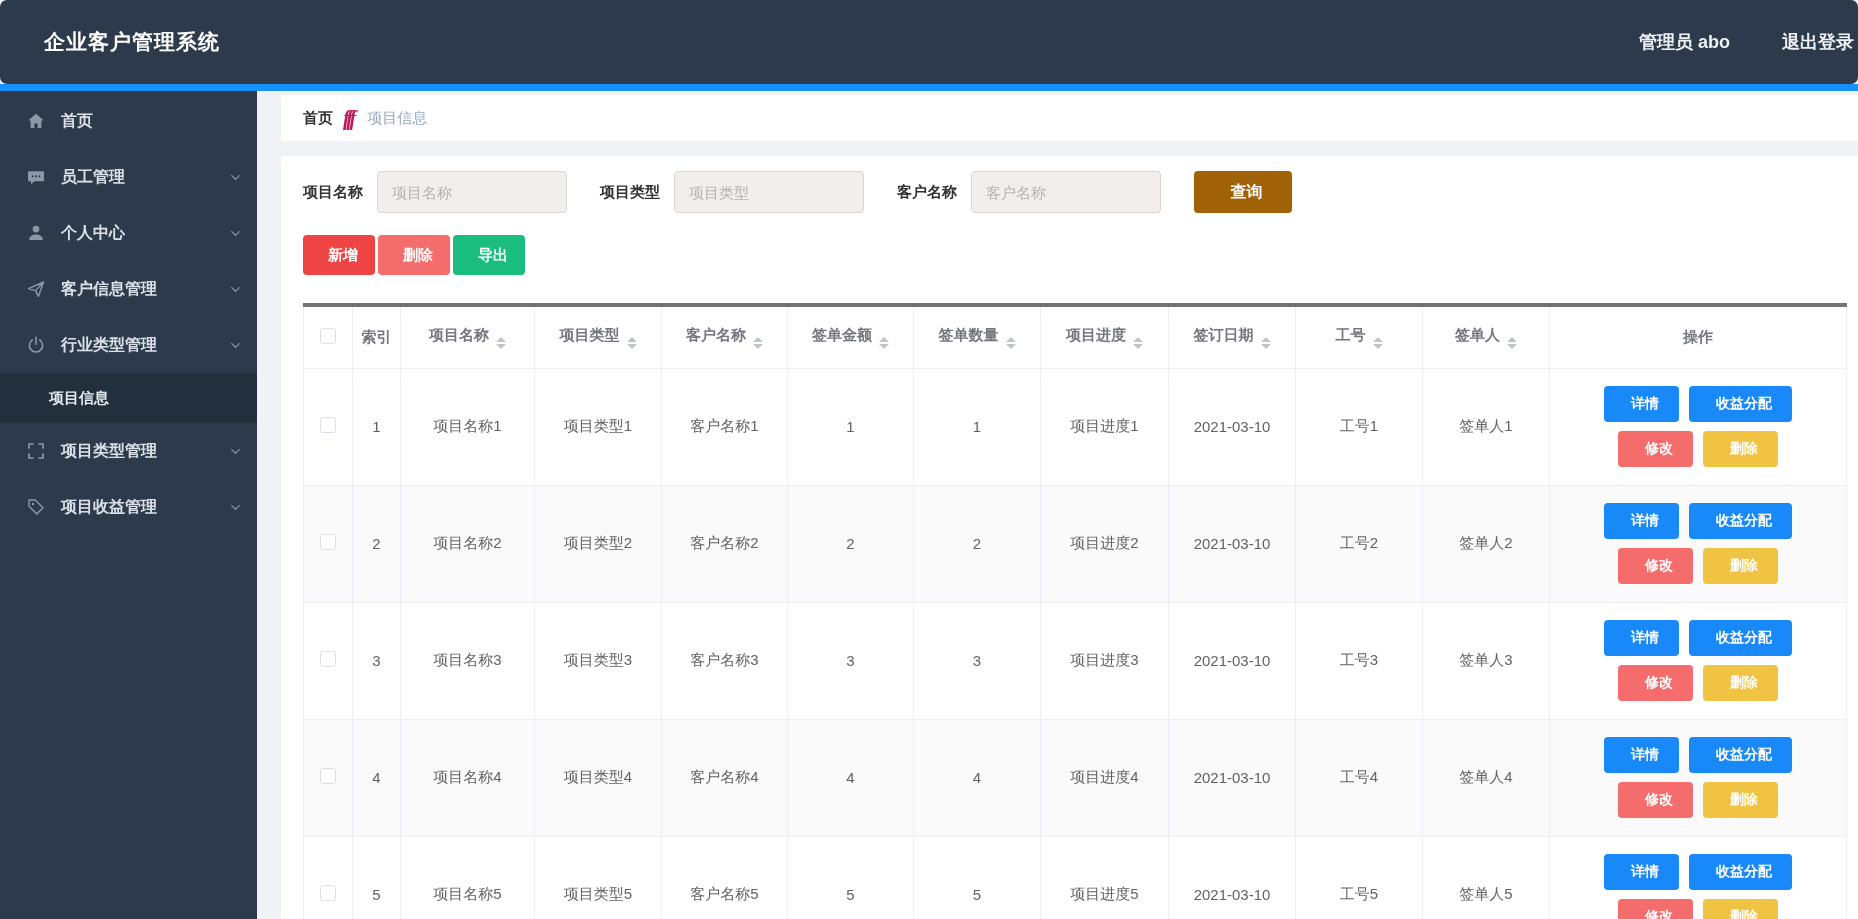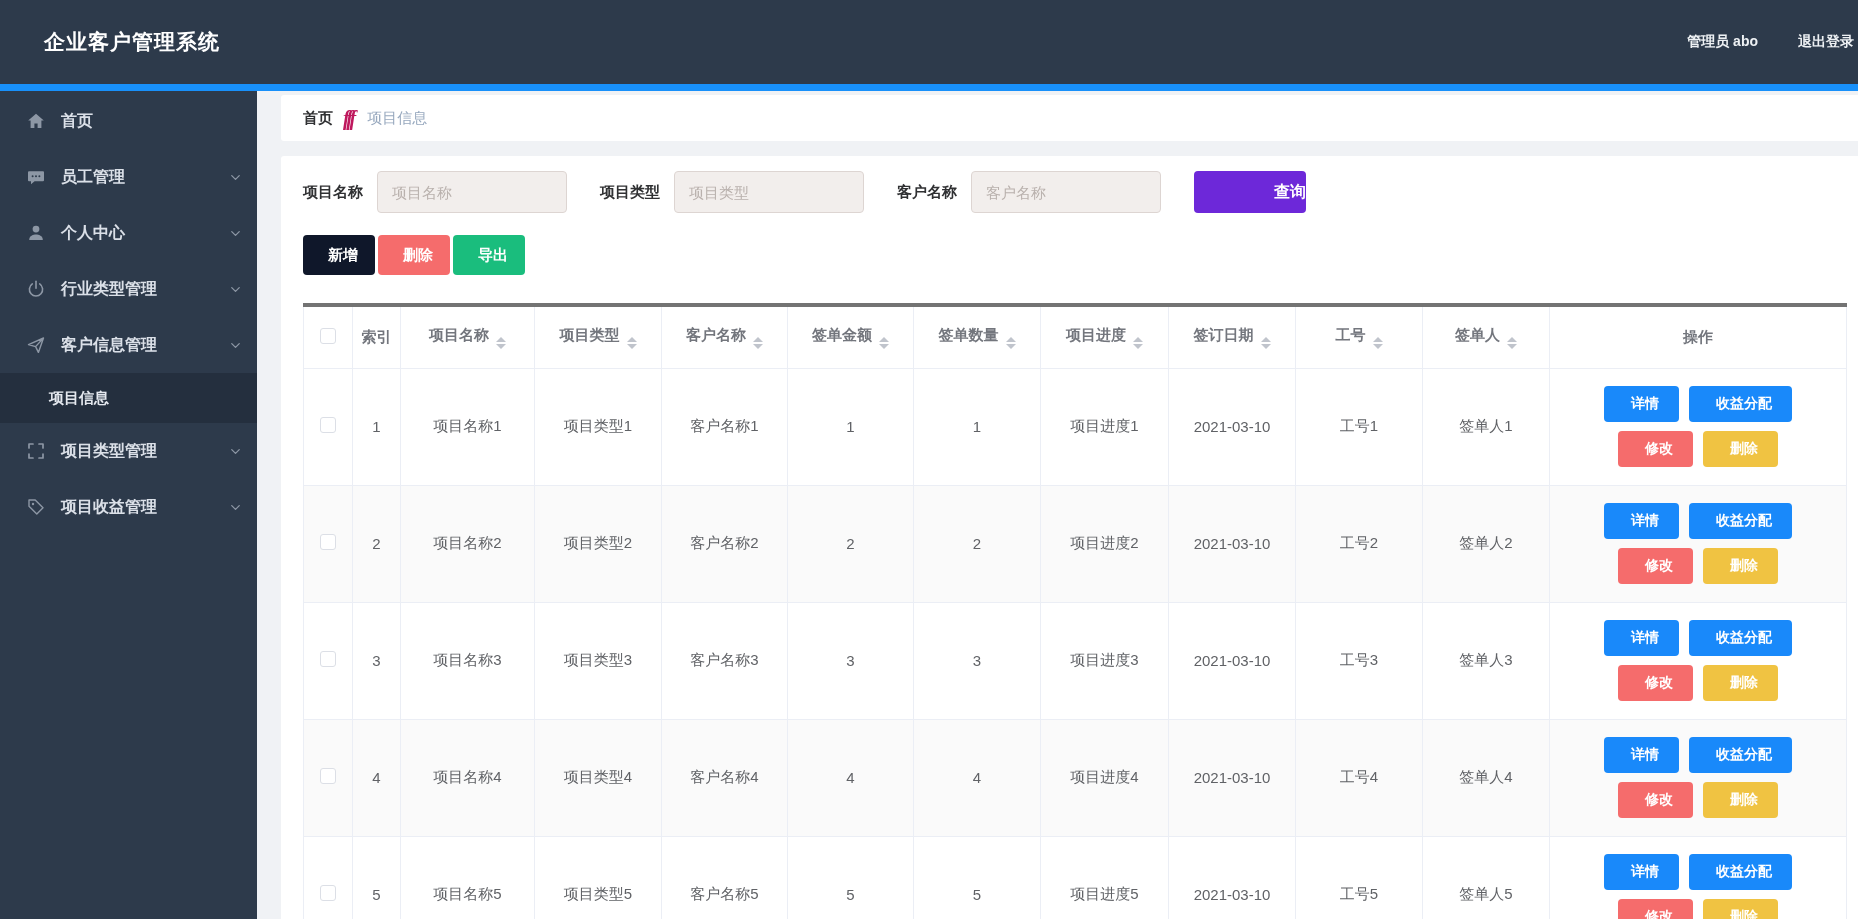--- a/index.html
+++ b/index.html
@@ -1,22 +1,22 @@
 <!DOCTYPE html>
 <html><head>
 <meta charset="utf-8">
 <style>
   * { margin:0; padding:0; box-sizing:border-box; }
   html,body { width:1858px; height:919px; overflow:hidden; }
   body { font-family:"Liberation Sans","DejaVu Sans",sans-serif; background:#f0f2f5; }
 
   
-  .topbar { height:84px; background:#2d3a4b; display:flex; align-items:center; justify-content:space-between; padding:0 4px 0 44px; }
+  .topbar { height:84px; background:#2d3a4b; display:flex; align-items:center; justify-content:space-between; padding:0 4px 0 44px;border-radius:7px; }
   .app-title { color:#ffffff; font-size:21px; font-weight:bold; letter-spacing:1px; white-space:nowrap; }
-  .topbar-right { display:flex; gap:40px; color:#eef1f4; font-size:14px; font-weight:bold; white-space:nowrap; }
+  .topbar-right { display:flex; gap:52px; color:#eef1f4; font-size:18px; font-weight:bold; white-space:nowrap; }
   .top-link { cursor:pointer; }
   .stripe { height:7px; background:#1890fa; }
 
   
   .layout { display:flex; height:828px; }
   .sidebar { width:257px; flex:none; background:#2d3a4b; padding-top:2px; }
   .menu-item { height:56px; display:flex; align-items:center; padding:0 14px 0 26px; color:#dbe0e8; font-size:16px; cursor:pointer; }
   .mi-icon { width:20px; height:20px; margin-right:15px; color:#8d97a5; flex:none; }
   .mi-icon svg { width:20px; height:20px; display:block; }
   .mi-label { font-weight:bold; white-space:nowrap; }
@@ -34,26 +34,26 @@
 
   
   .card { margin:15px 0 0 24px; background:#ffffff; flex:1; padding:15px 0 0 22px; overflow:hidden; border-radius:3px 0 0 0; }
 
   .search-row { display:flex; align-items:center; }
   .field { display:flex; align-items:center; margin-right:33px; }
   .field-label { font-size:15px; color:#303133; font-weight:bold; margin-right:14px; white-space:nowrap; }
   .field-input { width:190px; height:42px; background:#f2eeec; border:1px solid #ddd5d2; border-radius:4px; padding:0 14px; font-size:15px; color:#606266; outline:none; }
   .field-input::placeholder { color:#b9b1ad; }
   .btn { border:none; cursor:pointer; color:#fff; display:inline-flex; align-items:center; justify-content:center; border-radius:4px; font-family:inherit; }
-  .btn-query { width:112px; height:42px; background:#6d28d9; font-size:16px; font-weight:bold; gap:7px;justify-content:flex-end; }
+  .btn-query { width:98px; height:42px; background:#a16207; font-size:16px; font-weight:bold; gap:7px; }
   .btn-ic svg { display:block; }
 
   .toolbar { margin-top:22px; display:flex; gap:3px; }
   .tb-btn { height:40px; padding:0 17px; font-size:15px; font-weight:bold; gap:8px; }
-  .tb-add { background:#0f172a; }
+  .tb-add { background:#ef4444; }
   .tb-del { background:#f56c6c; }
   .tb-exp { background:#1abd7d; }
 
   
   table { margin-top:28px; border-collapse:collapse; table-layout:fixed; width:1543px; background:#fff; }
   th, td { border-right:1px solid #ebeef5; border-bottom:1px solid #ebeef5; text-align:center; vertical-align:middle; }
   th:first-child, td:first-child { border-left:1px solid #ebeef5; }
   thead th { height:63px; border-top:4px solid #737373; font-size:15px; color:#73767d; font-weight:bold; background:#fff; }
   tbody td { height:117px; font-size:15px; color:#606266; }
   tbody tr:nth-child(even) { background:#fafafa; }
@@ -118,38 +118,38 @@
           <span class="mi-label">个人中心</span>
           <span class="mi-chevron">
             <svg viewBox="0 0 20 20" xmlns="http://www.w3.org/2000/svg">
               <path d="M5 7.5 10 12.5 15 7.5" stroke="currentColor" stroke-width="1.7" fill="none" stroke-linecap="round" stroke-linejoin="round"></path>
             </svg>
           </span>
         </div>
         <div class="menu-item">
           <span class="mi-icon">
             <svg viewBox="0 0 20 20" xmlns="http://www.w3.org/2000/svg">
+              <path d="M2.5 9.6 17.5 3 12.4 17.4 9.6 11.6 Z M9.6 11.6 17.5 3" stroke="currentColor" stroke-width="1.4" fill="none" stroke-linejoin="round"></path>
+            </svg>
+          </span>
+          <span class="mi-label">客户信息管理</span>
+          <span class="mi-chevron">
+            <svg viewBox="0 0 20 20" xmlns="http://www.w3.org/2000/svg">
+              <path d="M5 7.5 10 12.5 15 7.5" stroke="currentColor" stroke-width="1.7" fill="none" stroke-linecap="round" stroke-linejoin="round"></path>
+            </svg>
+          </span>
+        </div>
+        <div class="menu-item">
+          <span class="mi-icon">
+            <svg viewBox="0 0 20 20" xmlns="http://www.w3.org/2000/svg">
               <path d="M6.3 4.9a6.6 6.6 0 1 0 7.4 0" stroke="currentColor" stroke-width="1.6" fill="none" stroke-linecap="round"></path>
               <line x1="10" y1="2.3" x2="10" y2="9.2" stroke="currentColor" stroke-width="1.6" stroke-linecap="round"></line>
             </svg>
           </span>
           <span class="mi-label">行业类型管理</span>
-          <span class="mi-chevron">
-            <svg viewBox="0 0 20 20" xmlns="http://www.w3.org/2000/svg">
-              <path d="M5 7.5 10 12.5 15 7.5" stroke="currentColor" stroke-width="1.7" fill="none" stroke-linecap="round" stroke-linejoin="round"></path>
-            </svg>
-          </span>
-        </div>
-        <div class="menu-item">
-          <span class="mi-icon">
-            <svg viewBox="0 0 20 20" xmlns="http://www.w3.org/2000/svg">
-              <path d="M2.5 9.6 17.5 3 12.4 17.4 9.6 11.6 Z M9.6 11.6 17.5 3" stroke="currentColor" stroke-width="1.4" fill="none" stroke-linejoin="round"></path>
-            </svg>
-          </span>
-          <span class="mi-label">客户信息管理</span>
           <span class="mi-chevron">
             <svg viewBox="0 0 20 20" xmlns="http://www.w3.org/2000/svg">
               <path d="M5 7.5 10 12.5 15 7.5" stroke="currentColor" stroke-width="1.7" fill="none" stroke-linecap="round" stroke-linejoin="round"></path>
             </svg>
           </span>
         </div>
         <div class="submenu-item">
           <span>项目信息</span>
         </div>
         <div class="menu-item">

